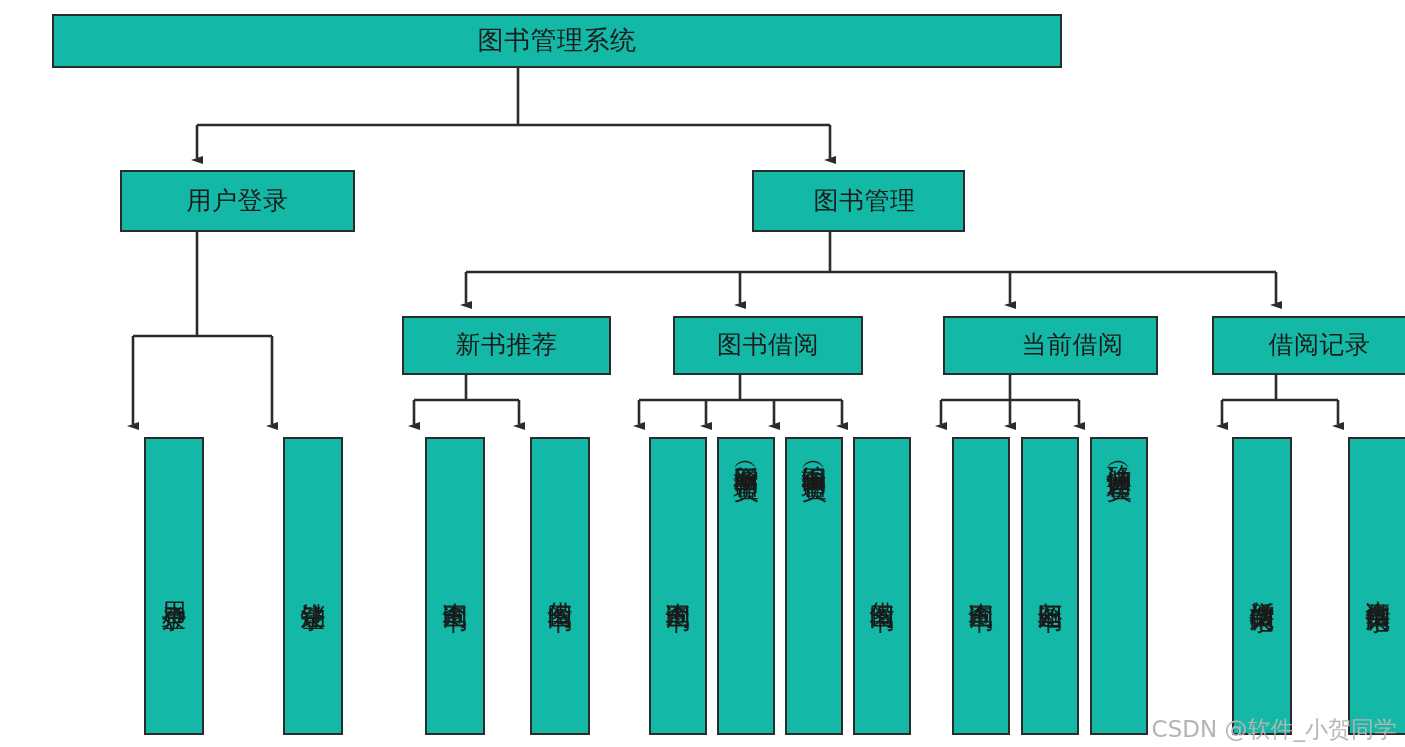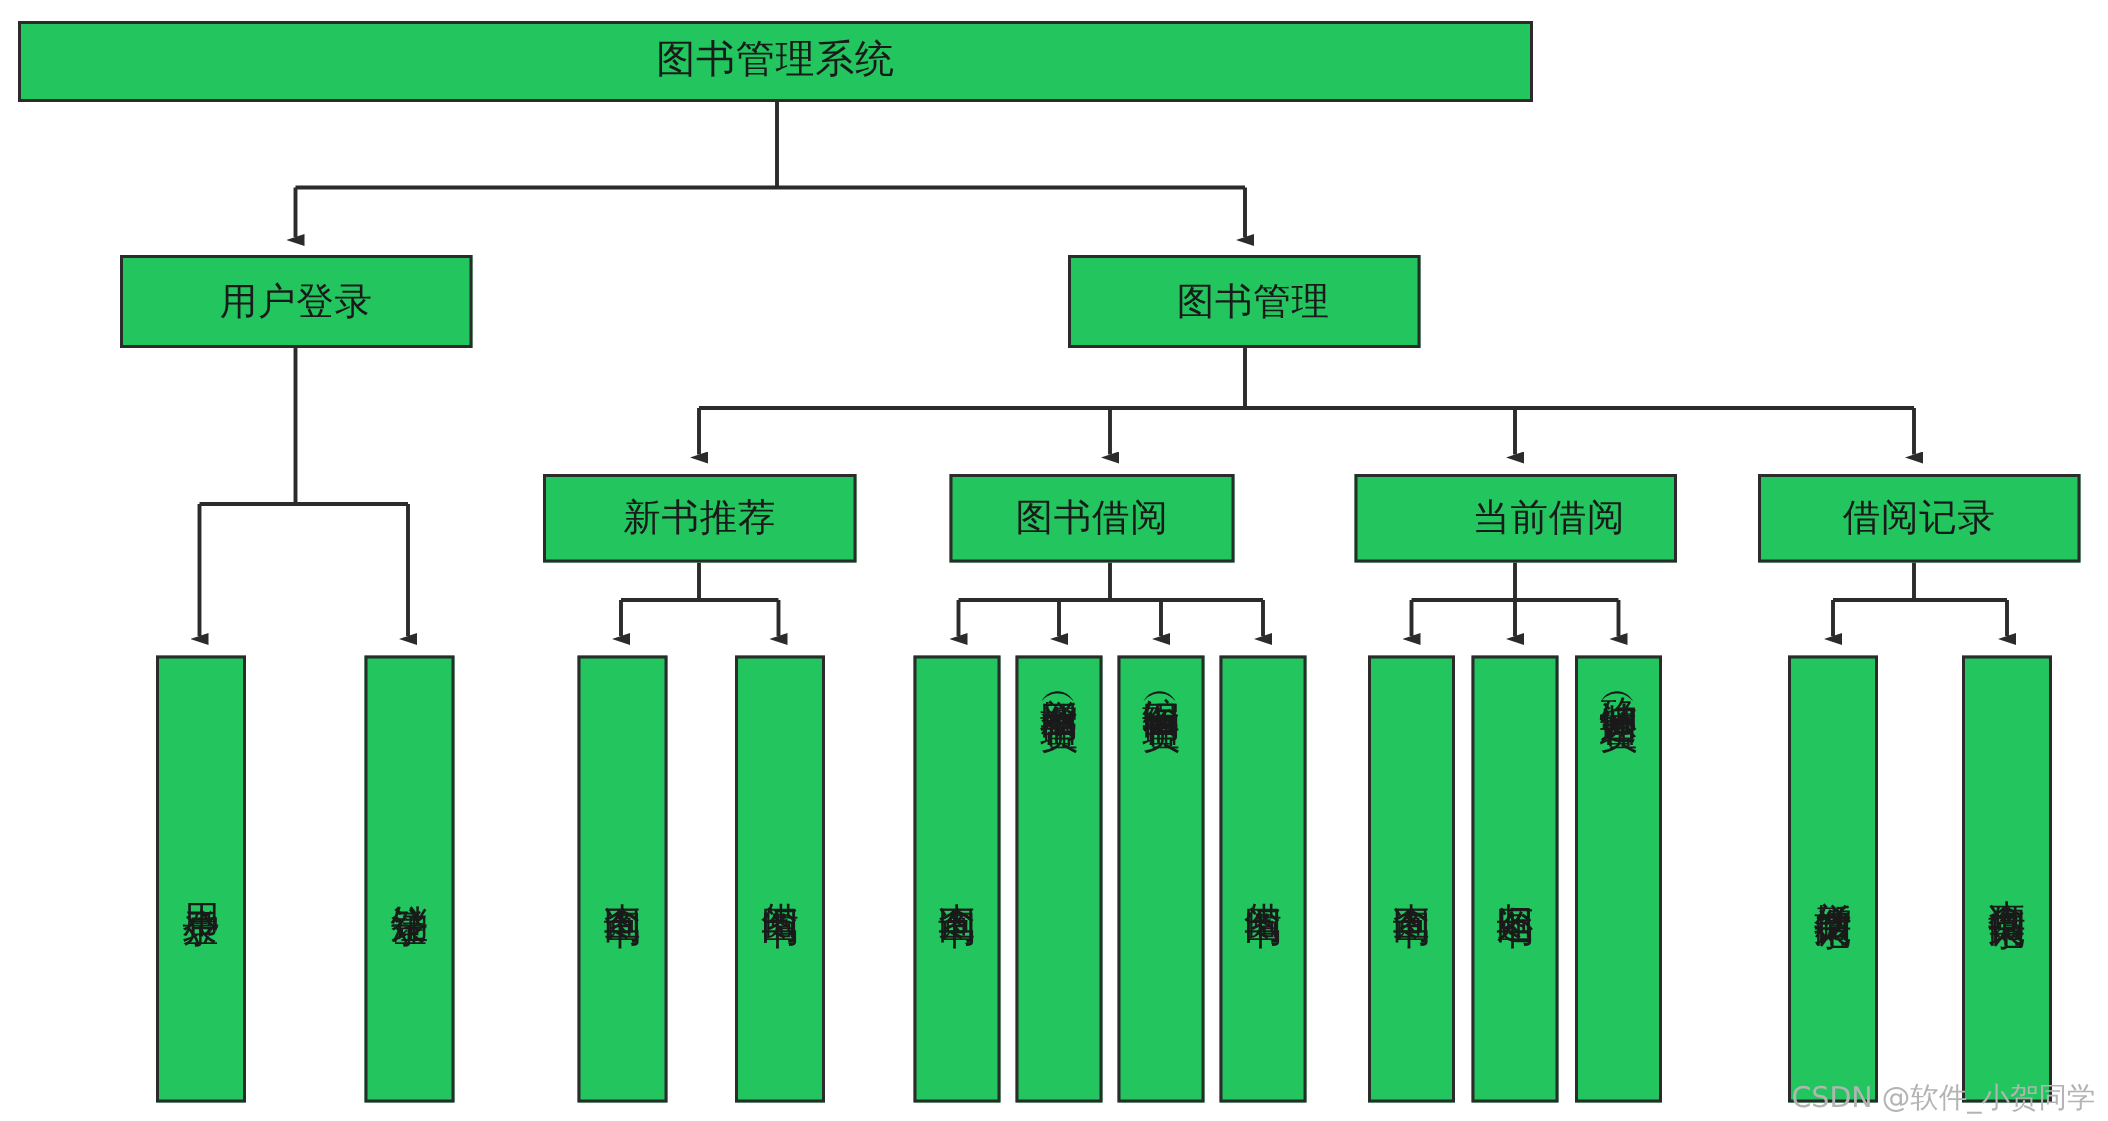--- a/index.html
+++ b/index.html
@@ -21,26 +21,27 @@
     position: absolute;
     left: 0;
     top: 0;
     width: 1405px;
     height: 747px;
     pointer-events: none;
   }
   .node {
     position: absolute;
     box-sizing: border-box;
-    background: #22c55e;
+    background: #14b8a6;
     border: 2px solid #2b2b2b;
     display: flex;
     align-items: center;
     justify-content: center;
     color: #1a1a1a;
+    margin-left: 40px;
   }
   .node .label {
     display: block;
     text-align: center;
     line-height: 1.05;
     letter-spacing: 0.5px;
   }
   
   .node.horiz .label {
     font-size: 25px;
@@ -63,21 +64,21 @@
     white-space: nowrap;
   }
   .node.vert.toptext {
     align-items: flex-start;
     padding-top: 6px;
   }
   .watermark {
     position: absolute;
     right: 8px;
     bottom: 2px;
-    font-size: 19px;
+    font-size: 23px;
     color: #b4b4b4;
     white-space: nowrap;
     font-family: "DejaVu Sans", "Liberation Sans", sans-serif;
   }
 </style>
 </head>
 <body>
 
 <div id="canvas">
 
@@ -133,21 +134,21 @@
     </g>
   </svg>
 
   <div class="node horiz root" style="left:12px; top:14px; width:1010px; height:54px;">
     <span class="label">图书管理系统</span>
   </div>
 
   <div class="node horiz" style="left:80px; top:170px; width:235px; height:62px;">
     <span class="label">用户登录</span>
   </div>
-  <div class="node horiz" style="left:712px; top:170px; width:235px; height:62px;padding-left:12px;">
+  <div class="node horiz" style="left:712px; top:170px; width:213px; height:62px;padding-left:12px;">
     <span class="label">图书管理</span>
   </div>
 
   <div class="node horiz" style="left:362px; top:316px; width:209px; height:59px;">
     <span class="label">新书推荐</span>
   </div>
   <div class="node horiz" style="left:633px; top:316px; width:190px; height:59px;">
     <span class="label">图书借阅</span>
   </div>
   <div class="node horiz" style="left:903px; top:316px; width:215px; height:59px;padding-left:44px;">

